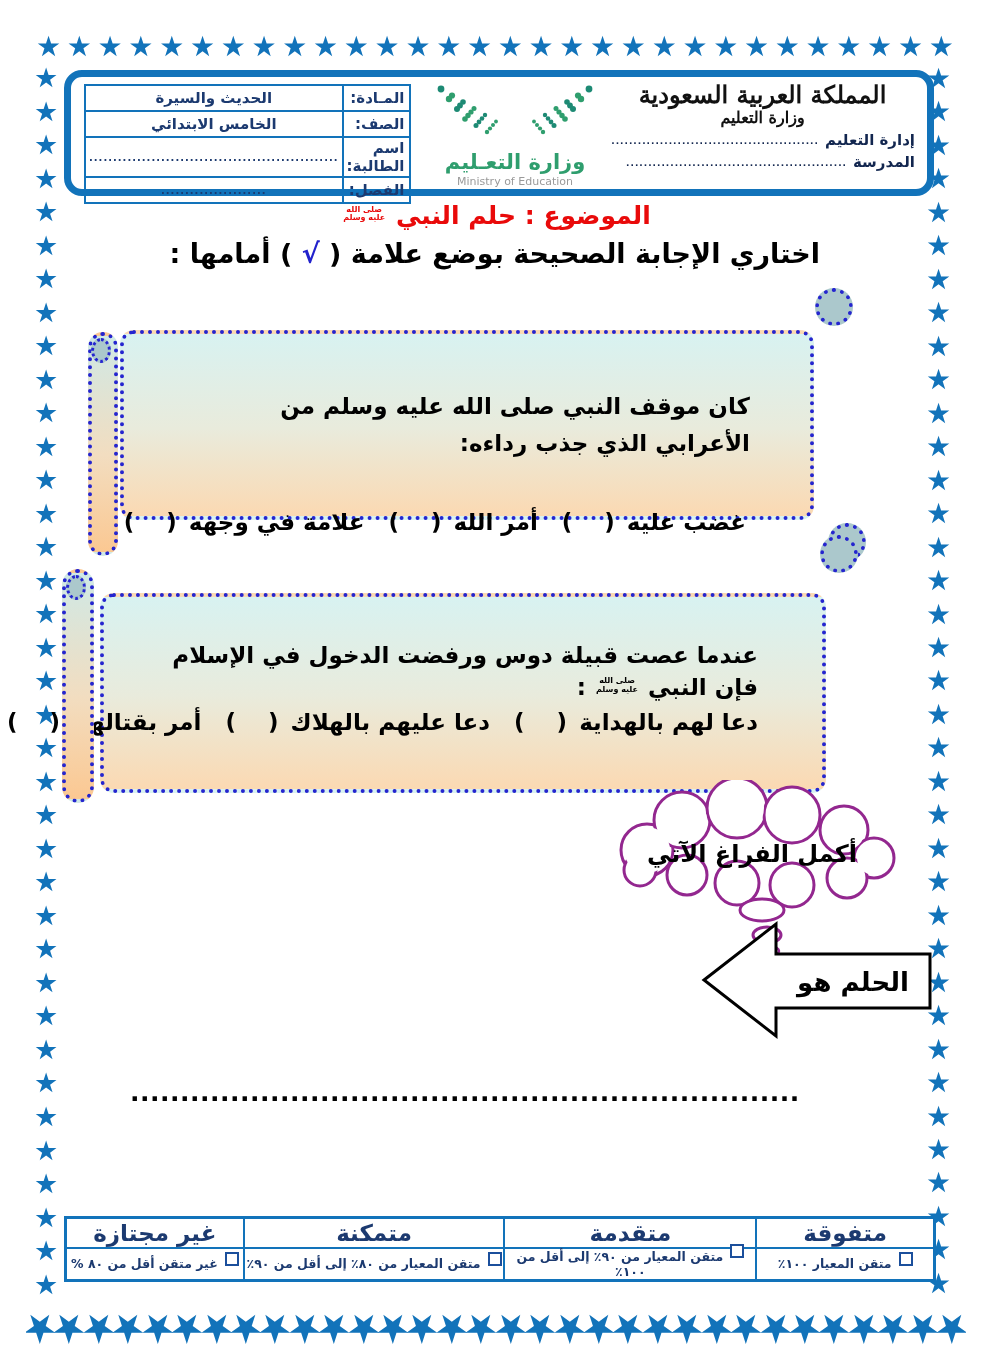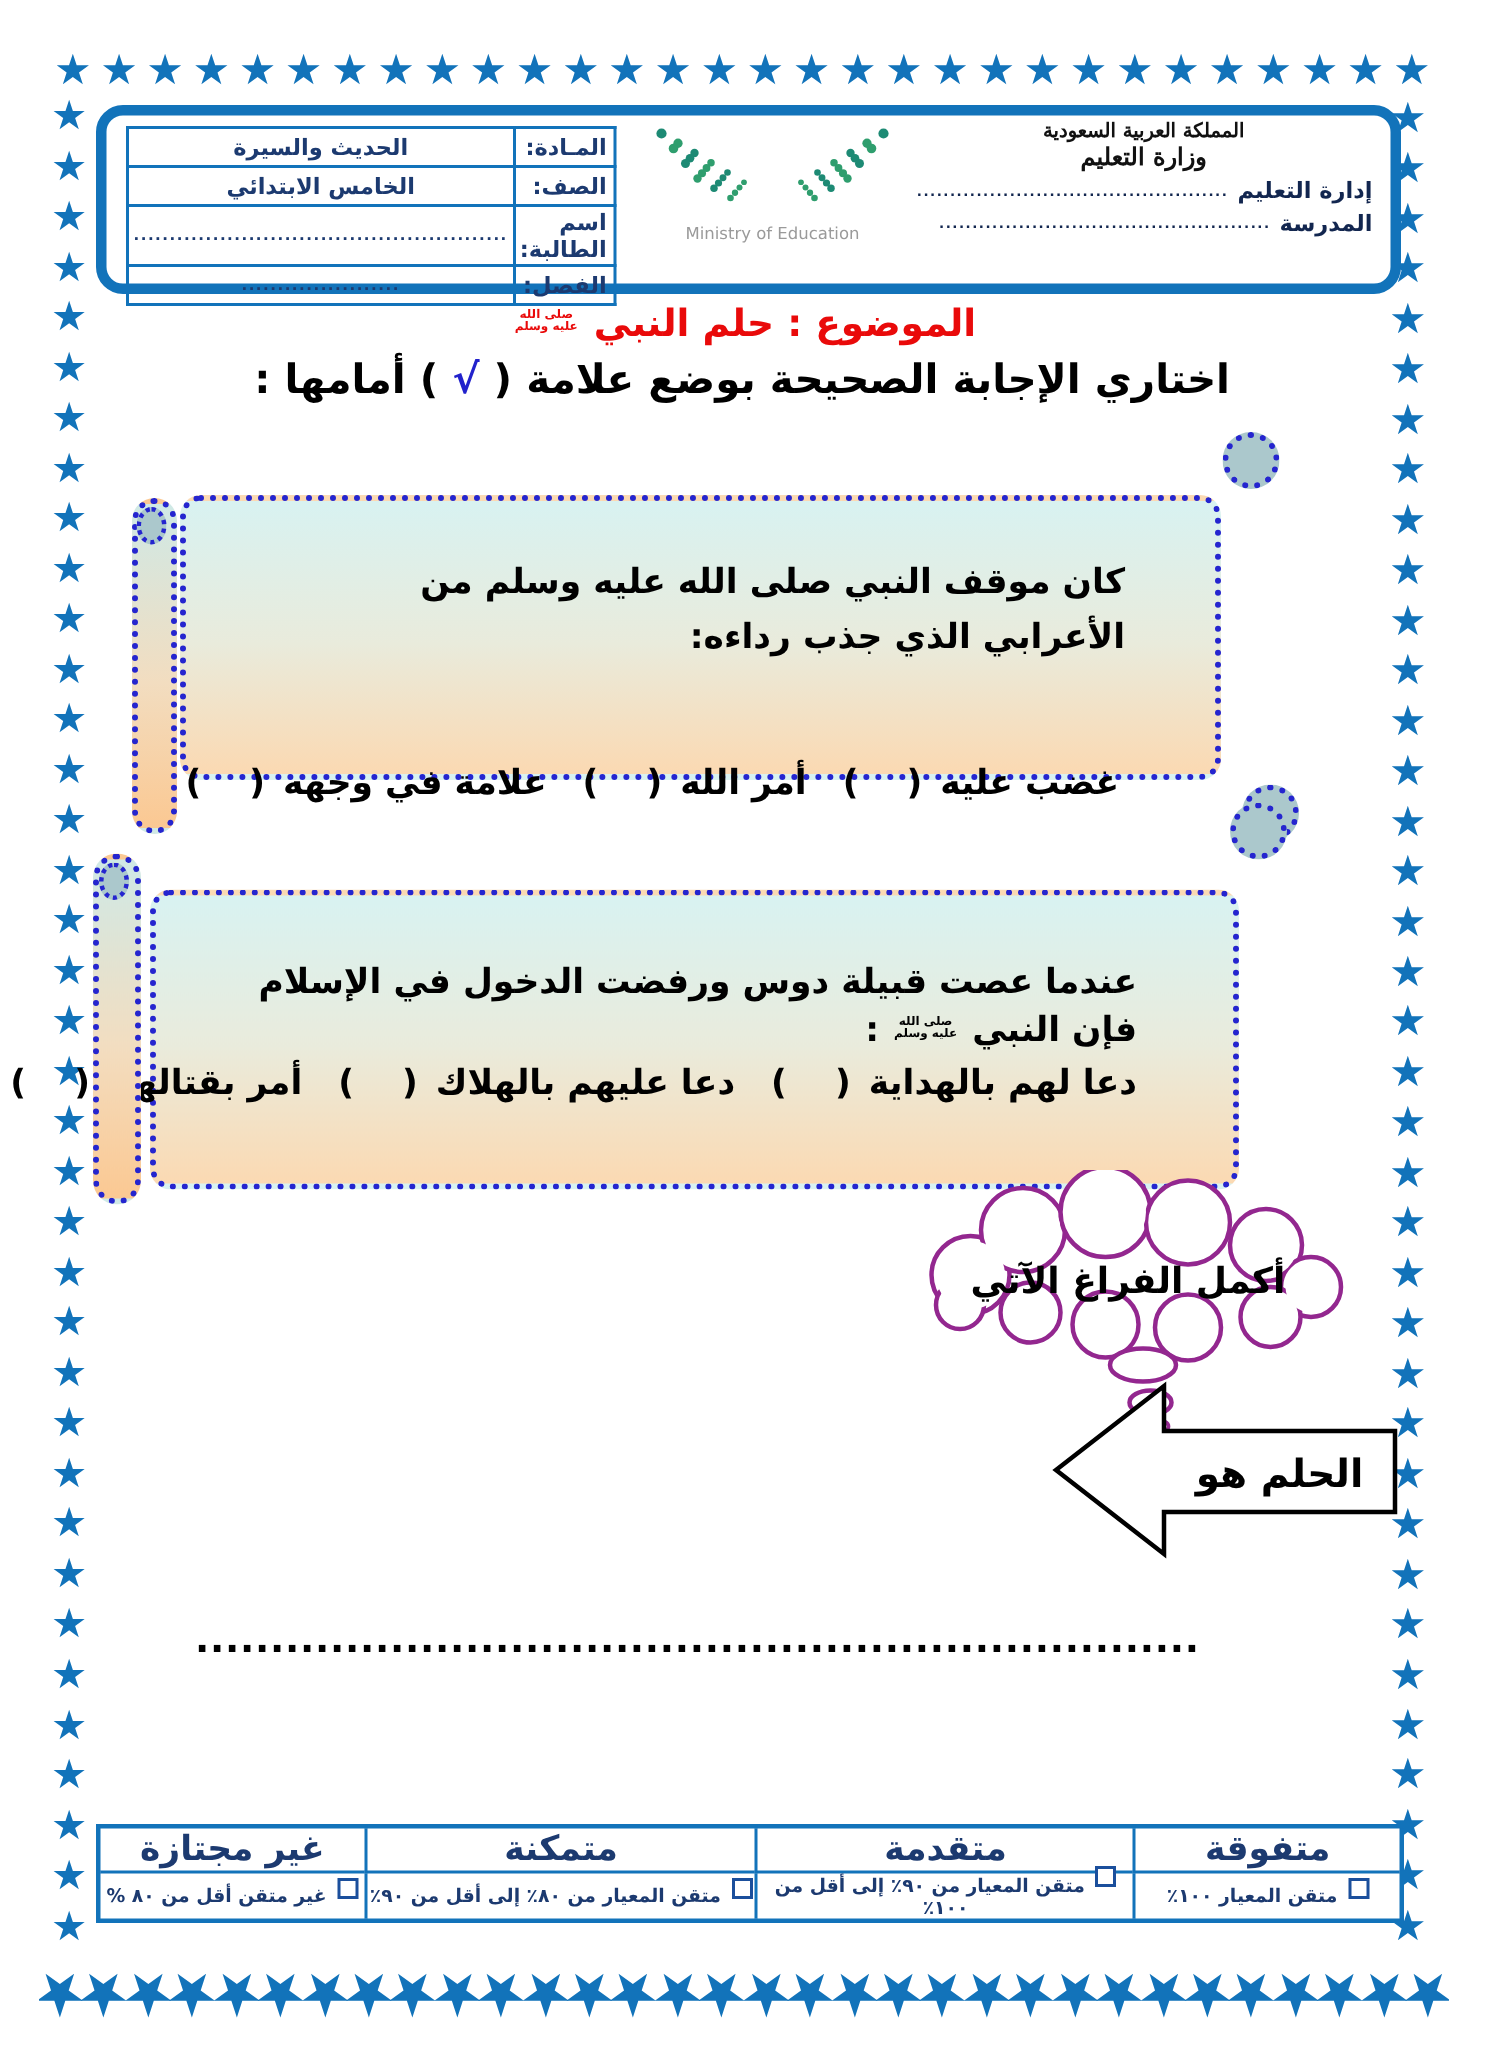--- a/index.html
+++ b/index.html
@@ -27,21 +27,21 @@
   .info-table td{border:2px solid var(--blue);color:var(--navy);font-weight:bold;
     font-size:15px;text-align:center;vertical-align:middle;padding:1px 3px;height:26px;}
   .info-table td.lbl{width:102px;text-align:right;direction:rtl;padding-right:5px;}
   .info-table td.dotval{font-size:10px;letter-spacing:1px;overflow:hidden;white-space:nowrap;}
   .logo-wrap{position:absolute;left:328px;top:5px;width:232px;height:112px;text-align:center;}
   .logo-ar{color:var(--green);font-weight:bold;font-size:21px;margin-top:2px;}
   .logo-en{color:#9a9a9a;font-size:11px;margin-top:1px;}
   .right-block{position:absolute;right:12px;top:4px;width:305px;height:116px;}
   .callig{font-family:"DejaVu Serif","Liberation Serif",serif;font-weight:bold;color:#111;
     text-align:center;line-height:1.15;}
-  .callig1{font-size:13px;}
+  .callig1{font-size:24px;}
   .callig2{font-size:16px;}
   .admin-row{display:flex;direction:rtl;align-items:flex-end;color:#12264f;font-weight:bold;
     font-size:15px;margin-top:4px;}
   .admin-row .dots{flex:1;font-size:9px;letter-spacing:1px;overflow:hidden;white-space:nowrap;
     padding:0 6px 3px 0;color:#12264f;}
 
   
   .topic-title{position:absolute;top:201px;left:0;width:100%;text-align:center;color:var(--red);
     font-weight:bold;font-size:25px;z-index:2;}
   .pbuh{display:inline-block;vertical-align:middle;text-align:center;font-size:8px;
@@ -69,21 +69,21 @@
   .q-options .opt{display:inline-flex;gap:12px;align-items:center;}
   .bracket{direction:ltr;display:inline-block;}
 
   
   .qbox1{left:88px;top:288px;width:780px;height:275px;}
   .qbox1 .circle-tr{left:727px;top:0;}
   .qbox1 .main{left:32px;top:42px;width:694px;height:190px;}
   .qbox1 .roll{left:0;top:44px;width:30px;height:224px;}
   .qbox1 .roll-ellipse{left:3px;top:50px;}
   .qbox1 .circle-br{left:740px;top:235px;}
-  .qbox1 .q-text{top:36px;right:60px;left:70px;}
+  .qbox1 .q-text{top:54px;right:60px;left:70px;}
   .qbox1 .q-options{top:175px;right:64px;}
 
   
   .qbox2{left:62px;top:535px;width:810px;height:275px;}
   .qbox2 .circle-tr{left:758px;top:0;}
   .qbox2 .main{left:38px;top:30px;width:726px;height:200px;margin-top:28px;}
   .qbox2 .roll{left:0;top:34px;width:32px;height:234px;}
   .qbox2 .roll-ellipse{left:4px;top:40px;}
   .qbox2 .q-text{top:42px;right:64px;left:50px;line-height:1.4;}
   .qbox2 .q-options{top:112px;right:64px;}
@@ -312,20 +312,21 @@
           <circle cx="126" cy="40" r="2.4" fill="#1d8a74"></circle>
           <circle cx="65" cy="46.5" r="2.1" fill="#2f9e6e"></circle>
           <circle cx="115" cy="46.5" r="2.1" fill="#2f9e6e"></circle>
           <circle cx="40" cy="37" r="2.8" fill="#2f9e6e"></circle>
           <circle cx="140" cy="37" r="2.8" fill="#2f9e6e"></circle>
           <circle cx="51" cy="43.5" r="2.5" fill="#1d8a74"></circle>
           <circle cx="129" cy="43.5" r="2.5" fill="#1d8a74"></circle>
           <circle cx="62" cy="50" r="2.1999999999999997" fill="#2f9e6e"></circle>
           <circle cx="118" cy="50" r="2.1999999999999997" fill="#2f9e6e"></circle>
         </svg>
+      <div class="logo-ar">وزارة التعـليم</div>
       <div class="logo-en">Ministry of Education</div>
     </div>
 
     <div class="right-block">
       <div class="callig callig1">المملكة العربية السعودية</div>
       <div class="callig callig2">وزارة التعليم</div>
       <div class="admin-row">
         <span>إدارة التعليم</span>
         <span class="dots">..................................................</span>
       </div>

